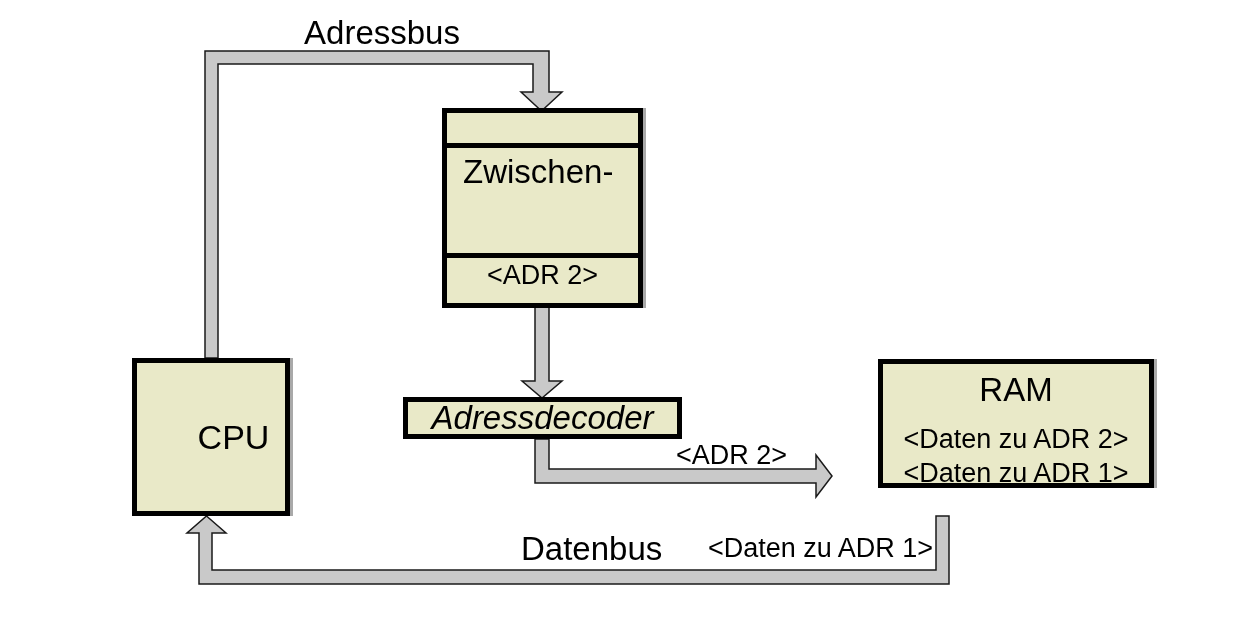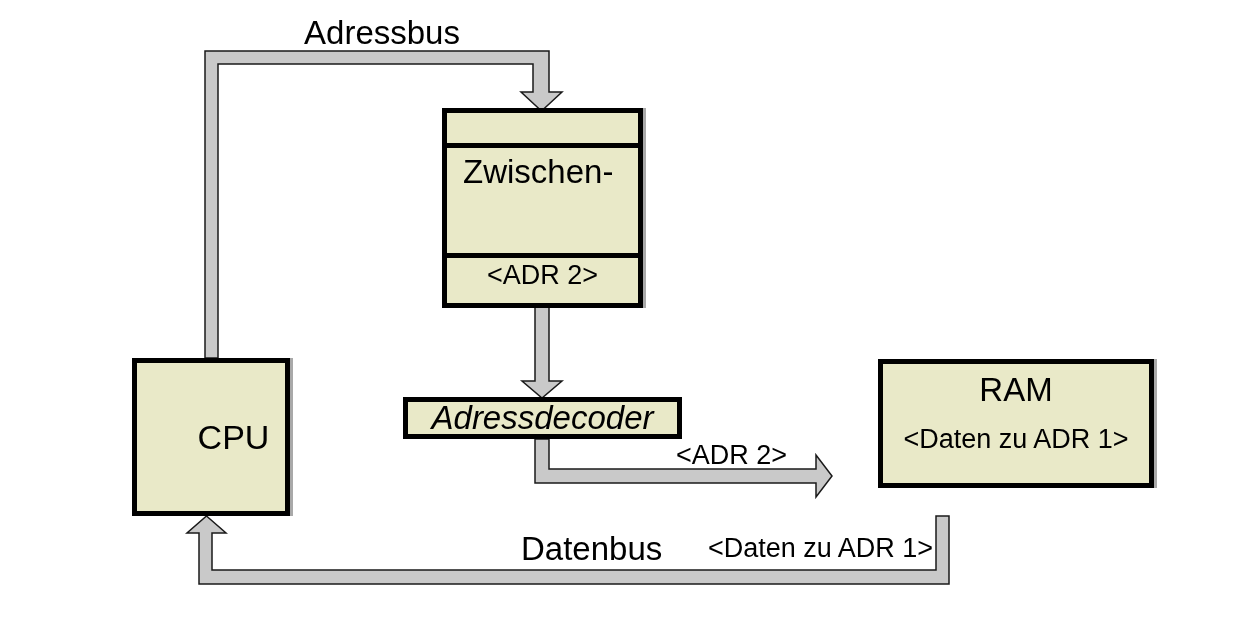--- a/index.html
+++ b/index.html
@@ -71,20 +71,21 @@
 
   <div class="node decoder center">
     <span>Adressdecoder</span>
   </div>
 
   <div class="label label-small lbl-adr2">&lt;ADR 2&gt;</div>
 
   <div class="node ram shadow-right">
     <div class="ram-title">RAM</div>
     <div class="ram-rows">
+      <div>&lt;Daten zu ADR 2&gt;</div>
       <div>&lt;Daten zu ADR 1&gt;</div>
     </div>
   </div>
 
   <div class="label label-big lbl-datenbus">Datenbus</div>
 
   <div class="label label-small lbl-datenadr1">&lt;Daten zu ADR 1&gt;</div>
 
 </div>
 

